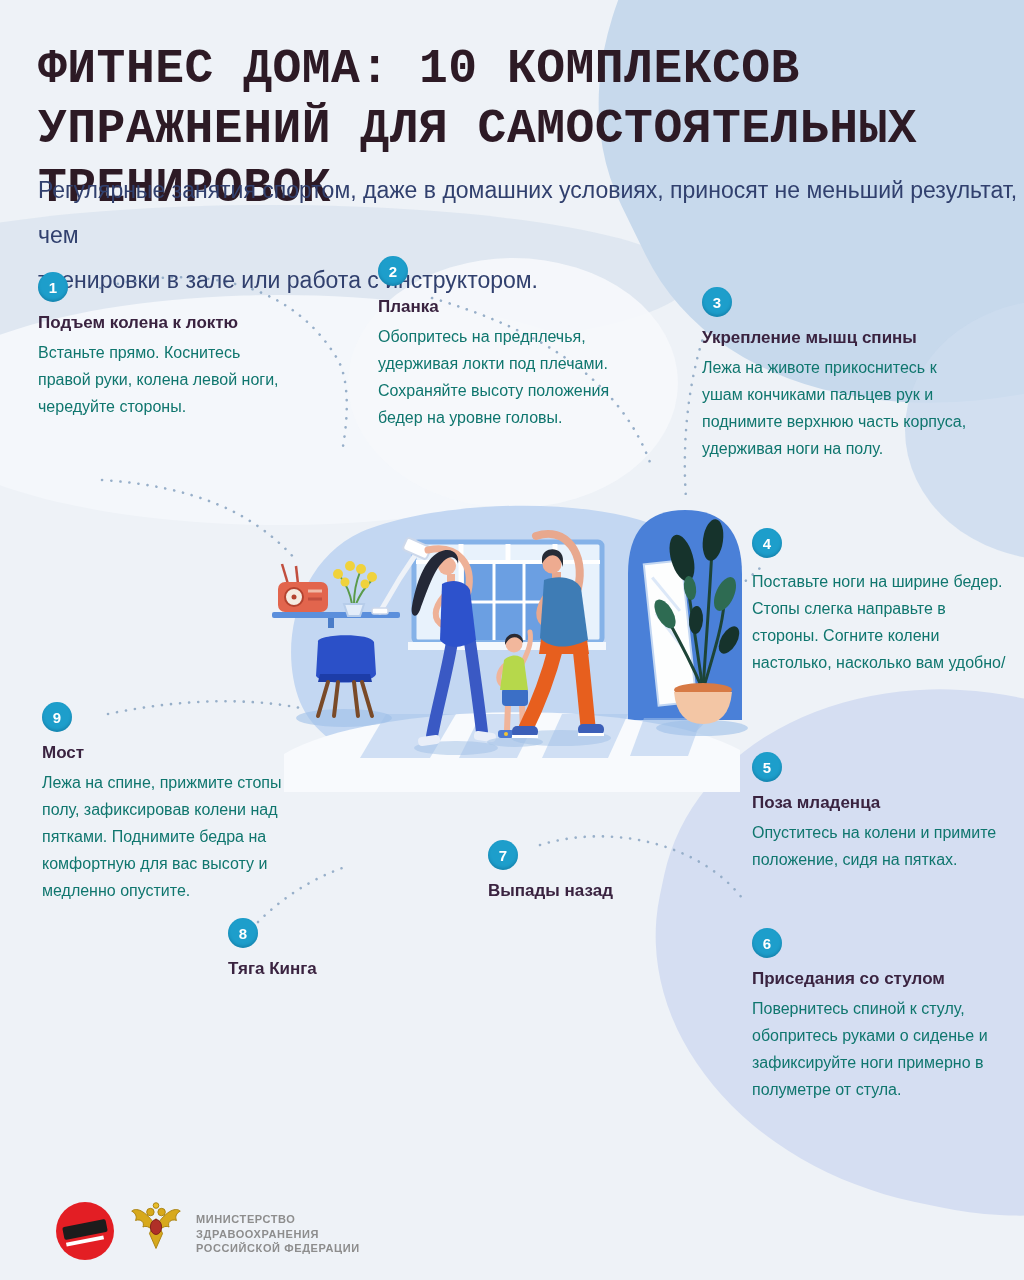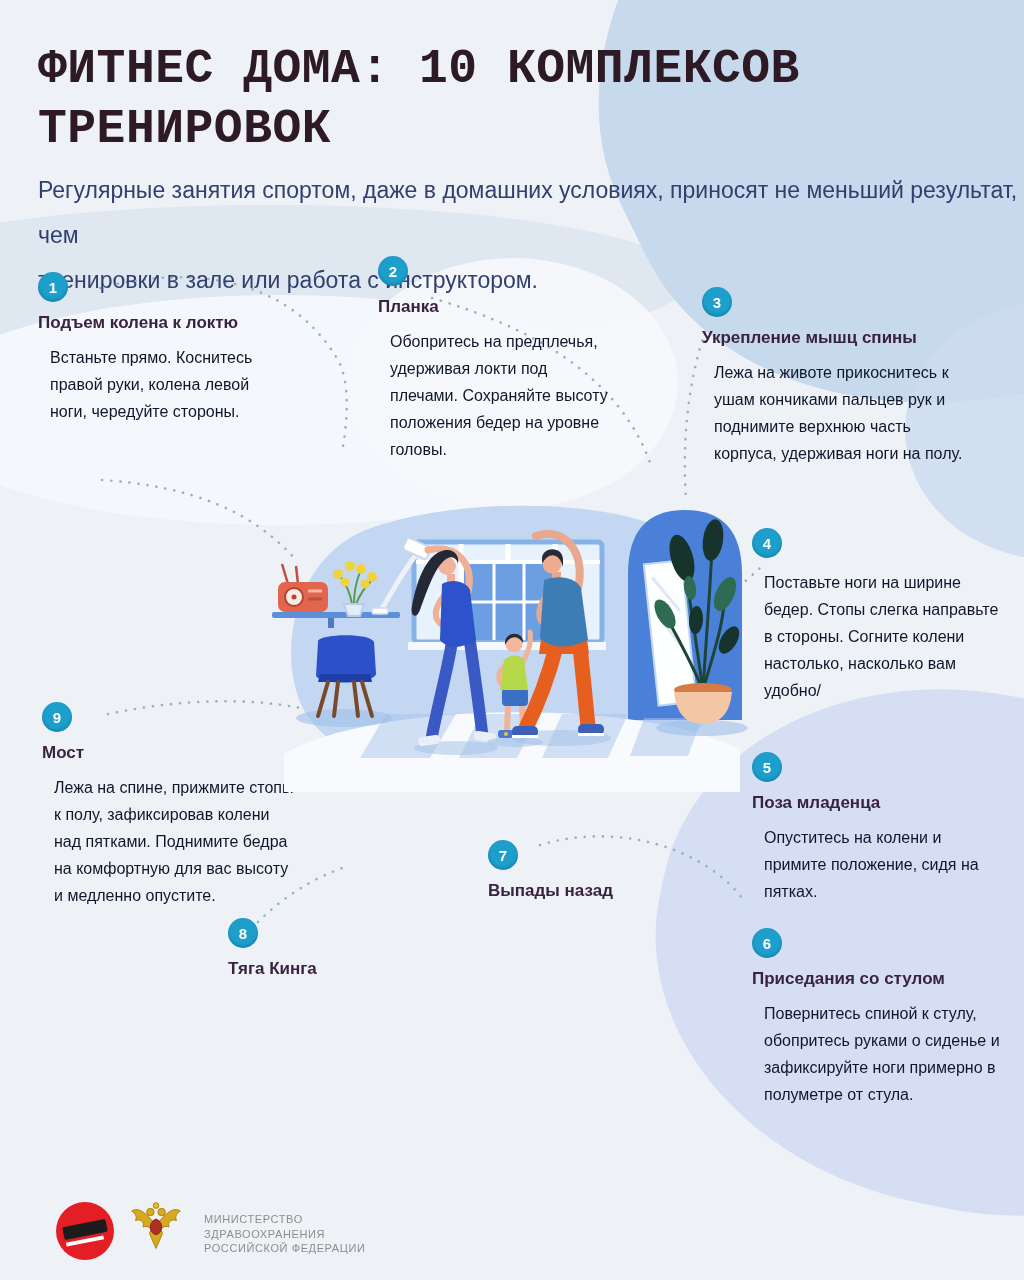--- a/index.html
+++ b/index.html
@@ -18,42 +18,42 @@
   .overlay{position:absolute;left:0;top:0;z-index:1;pointer-events:none;}
 
   
   #page-title{position:absolute;left:38px;top:24px;z-index:2;font-family:Liberation Mono, monospace;font-weight:bold;font-size:48px;line-height:1.24;letter-spacing:.5px;color:#2d1a25;margin-top:16px;}
   #intro{position:absolute;left:38px;top:168px;z-index:2;font-size:23px;line-height:1.95;color:#31406e;}
 
   
   .sec{position:absolute;z-index:2;}
   .sec .num{width:30px;height:30px;border-radius:50%;background:#1d9ecb;color:#ffffff;font-weight:bold;font-size:15px;display:flex;align-items:center;justify-content:center;margin-bottom:11px;box-shadow:inset 0 -2px 3px rgba(0,60,90,.25);}
   .sec h3{margin:0 0 7px 0;font-size:17px;font-weight:bold;color:#3a2340;}
-  .sec p{margin:12px;font-size:16px;line-height:1.68;color:#0f172a;}
+  .sec p{margin:0;font-size:16px;line-height:1.68;color:#0f766e;}
   .pos-1{left:38px;top:272px;width:245px;}
   .pos-2{left:378px;top:256px;width:252px;}
   .pos-3{left:702px;top:287px;width:278px;}
   .pos-4{left:752px;top:528px;width:264px;}
   .pos-5{left:752px;top:752px;width:264px;}
   .pos-6{left:752px;top:928px;width:264px;}
   .pos-7{left:488px;top:840px;width:258px;}
   .pos-8{left:228px;top:918px;width:258px;}
   .pos-9{left:42px;top:702px;width:270px;}
   .pos-10{left:38px;top:463px;width:258px;}
 
   
   #illus{position:absolute;left:266px;top:492px;width:492px;height:300px;z-index:2;}
 
   
   #footer{position:absolute;left:0;top:1190px;width:1024px;height:90px;z-index:2;}
   #red-logo{position:absolute;left:56px;top:12px;width:58px;height:58px;border-radius:50%;background:#e31e24;}
   #red-logo .band{position:absolute;left:7px;top:21px;width:44px;height:13px;background:#1c1c1c;transform:rotate(-11deg);border-radius:2px;}
   #red-logo .strip{position:absolute;left:10px;top:37px;width:38px;height:4px;background:#ffffff;transform:rotate(-11deg);}
   #emblem{position:absolute;left:128px;top:6px;}
-  #ministry{position:absolute;left:204px;top:22px;font-size:11px;font-weight:normal;color:#8d8d8d;letter-spacing:.6px;line-height:1.32;}
+  #ministry{position:absolute;left:196px;top:22px;font-size:11px;font-weight:bold;color:#8d8d8d;letter-spacing:.6px;line-height:1.32;}
 </style>
 </head>
 <body>
 
 <div id="canvas">
 
   <div class="blob" id="blob-band"></div>
   <div class="blob" id="blob-band-white"></div>
   <div class="blob" id="blob-tr"></div>
   <div class="blob" id="blob-right-mid"></div>
@@ -68,20 +68,21 @@
       <path d="M700 625 C 722 602 742 584 760 568"></path>
       <path d="M102 480 C 190 486 252 510 296 560"></path>
       <path d="M108 714 C 185 698 262 696 326 714"></path>
       <path d="M258 922 C 282 898 312 878 348 866"></path>
       <path d="M540 845 C 615 822 705 846 745 902"></path>
     </g>
   </svg>
 
   <div id="page-title">
     <div>ФИТНЕС ДОМА: 10 КОМПЛЕКСОВ</div>
+    <div>УПРАЖНЕНИЙ ДЛЯ САМОСТОЯТЕЛЬНЫХ</div>
     <div>ТРЕНИРОВОК</div>
   </div>
   <div id="intro">
     <div>Регулярные занятия спортом, даже в домашних условиях, приносят не меньший результат, чем</div>
     <div>тренировки в зале или работа с инструктором.</div>
   </div>
 
   <div class="sec pos-1">
     <div class="num">1</div>
     <h3>Подъем колена к локтю</h3>

